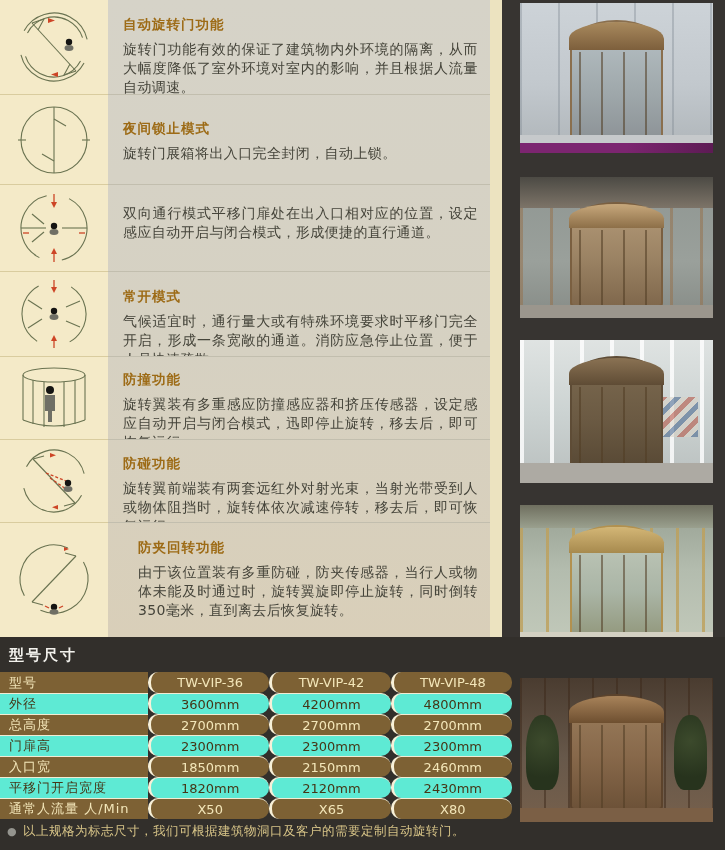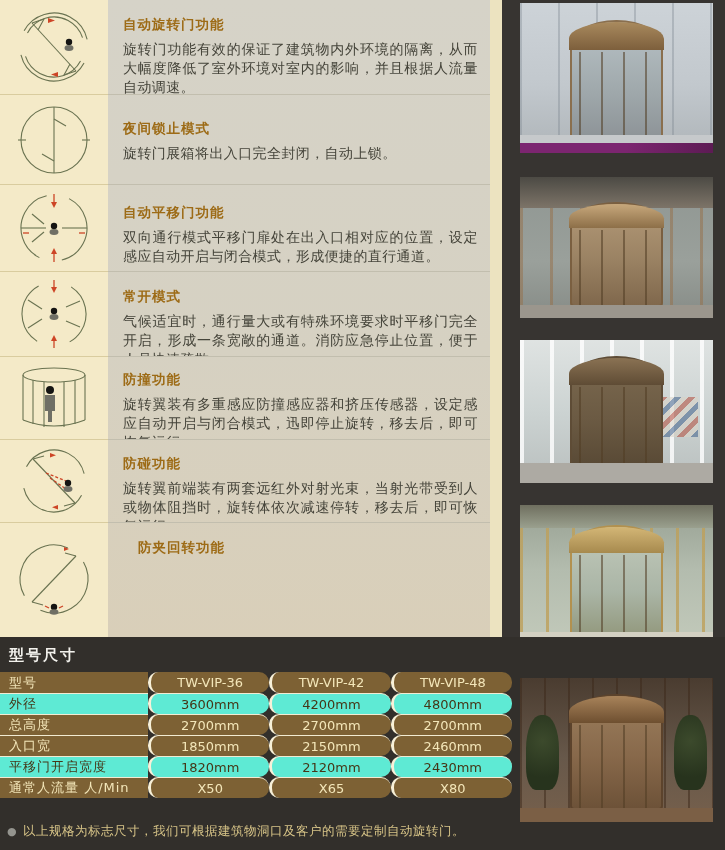--- a/index.html
+++ b/index.html
@@ -249,37 +249,37 @@
   <div class="col-mid">
     <div class="txt-sec" style="height:95px">
       <div class="sec-title">自动旋转门功能</div>
       <div class="sec-body">旋转门功能有效的保证了建筑物内外环境的隔离，从而大幅度降低了室外环境对室内的影响，并且根据人流量自动调速。</div>
     </div>
     <div class="txt-sec" style="height:90px;padding-top:25px">
       <div class="sec-title">夜间锁止模式</div>
       <div class="sec-body">旋转门展箱将出入口完全封闭，自动上锁。</div>
     </div>
     <div class="txt-sec" style="height:87px;padding-top:19px">
-      <div class="sec-title">自动平移门功能</div>
       <div class="sec-body">双向通行模式平移门扉处在出入口相对应的位置，设定感应自动开启与闭合模式，形成便捷的直行通道。</div>
     </div>
     <div class="txt-sec" style="height:85px;padding-top:16px">
       <div class="sec-title">常开模式</div>
       <div class="sec-body">气候适宜时，通行量大或有特殊环境要求时平移门完全开启，形成一条宽敞的通道。消防应急停止位置，便于人员快速疏散。</div>
     </div>
     <div class="txt-sec" style="height:83px;padding-top:14px">
       <div class="sec-title">防撞功能</div>
       <div class="sec-body">旋转翼装有多重感应防撞感应器和挤压传感器，设定感应自动开启与闭合模式，迅即停止旋转，移去后，即可恢复运行。</div>
     </div>
     <div class="txt-sec" style="height:83px;padding-top:15px">
       <div class="sec-title">防碰功能</div>
       <div class="sec-body">旋转翼前端装有两套远红外对射光束，当射光带受到人或物体阻挡时，旋转体依次减速停转，移去后，即可恢复运行。</div>
     </div>
     <div class="txt-sec" style="height:114px;padding-top:16px">
       <div class="sec-title">防夹回转功能</div>
+      <div class="sec-body">由于该位置装有多重防碰，防夹传感器，当行人或物体未能及时通过时，旋转翼旋即停止旋转，同时倒转350毫米，直到离去后恢复旋转。</div>
     </div>
   </div>
 
   <div class="strip"></div>
 
   <div id="photo1" class="photo p1">
     <div class="ph-sky"></div>
     <div class="ph-drum">
       <div class="ph-canopy"></div>
       <div class="ph-glass"></div>
@@ -340,20 +340,26 @@
         <td class="val">3600mm</td>
         <td class="val">4200mm</td>
         <td class="val">4800mm</td>
       </tr>
       <tr class="r-brown">
         <td class="lab">总高度</td>
         <td class="val">2700mm</td>
         <td class="val">2700mm</td>
         <td class="val">2700mm</td>
       </tr>
+      <tr class="r-cream">
+        <td class="lab">门扉高</td>
+        <td class="val">2300mm</td>
+        <td class="val">2300mm</td>
+        <td class="val">2300mm</td>
+      </tr>
       <tr class="r-brown">
         <td class="lab">入口宽</td>
         <td class="val">1850mm</td>
         <td class="val">2150mm</td>
         <td class="val">2460mm</td>
       </tr>
       <tr class="r-cream">
         <td class="lab">平移门开启宽度</td>
         <td class="val">1820mm</td>
         <td class="val">2120mm</td>

